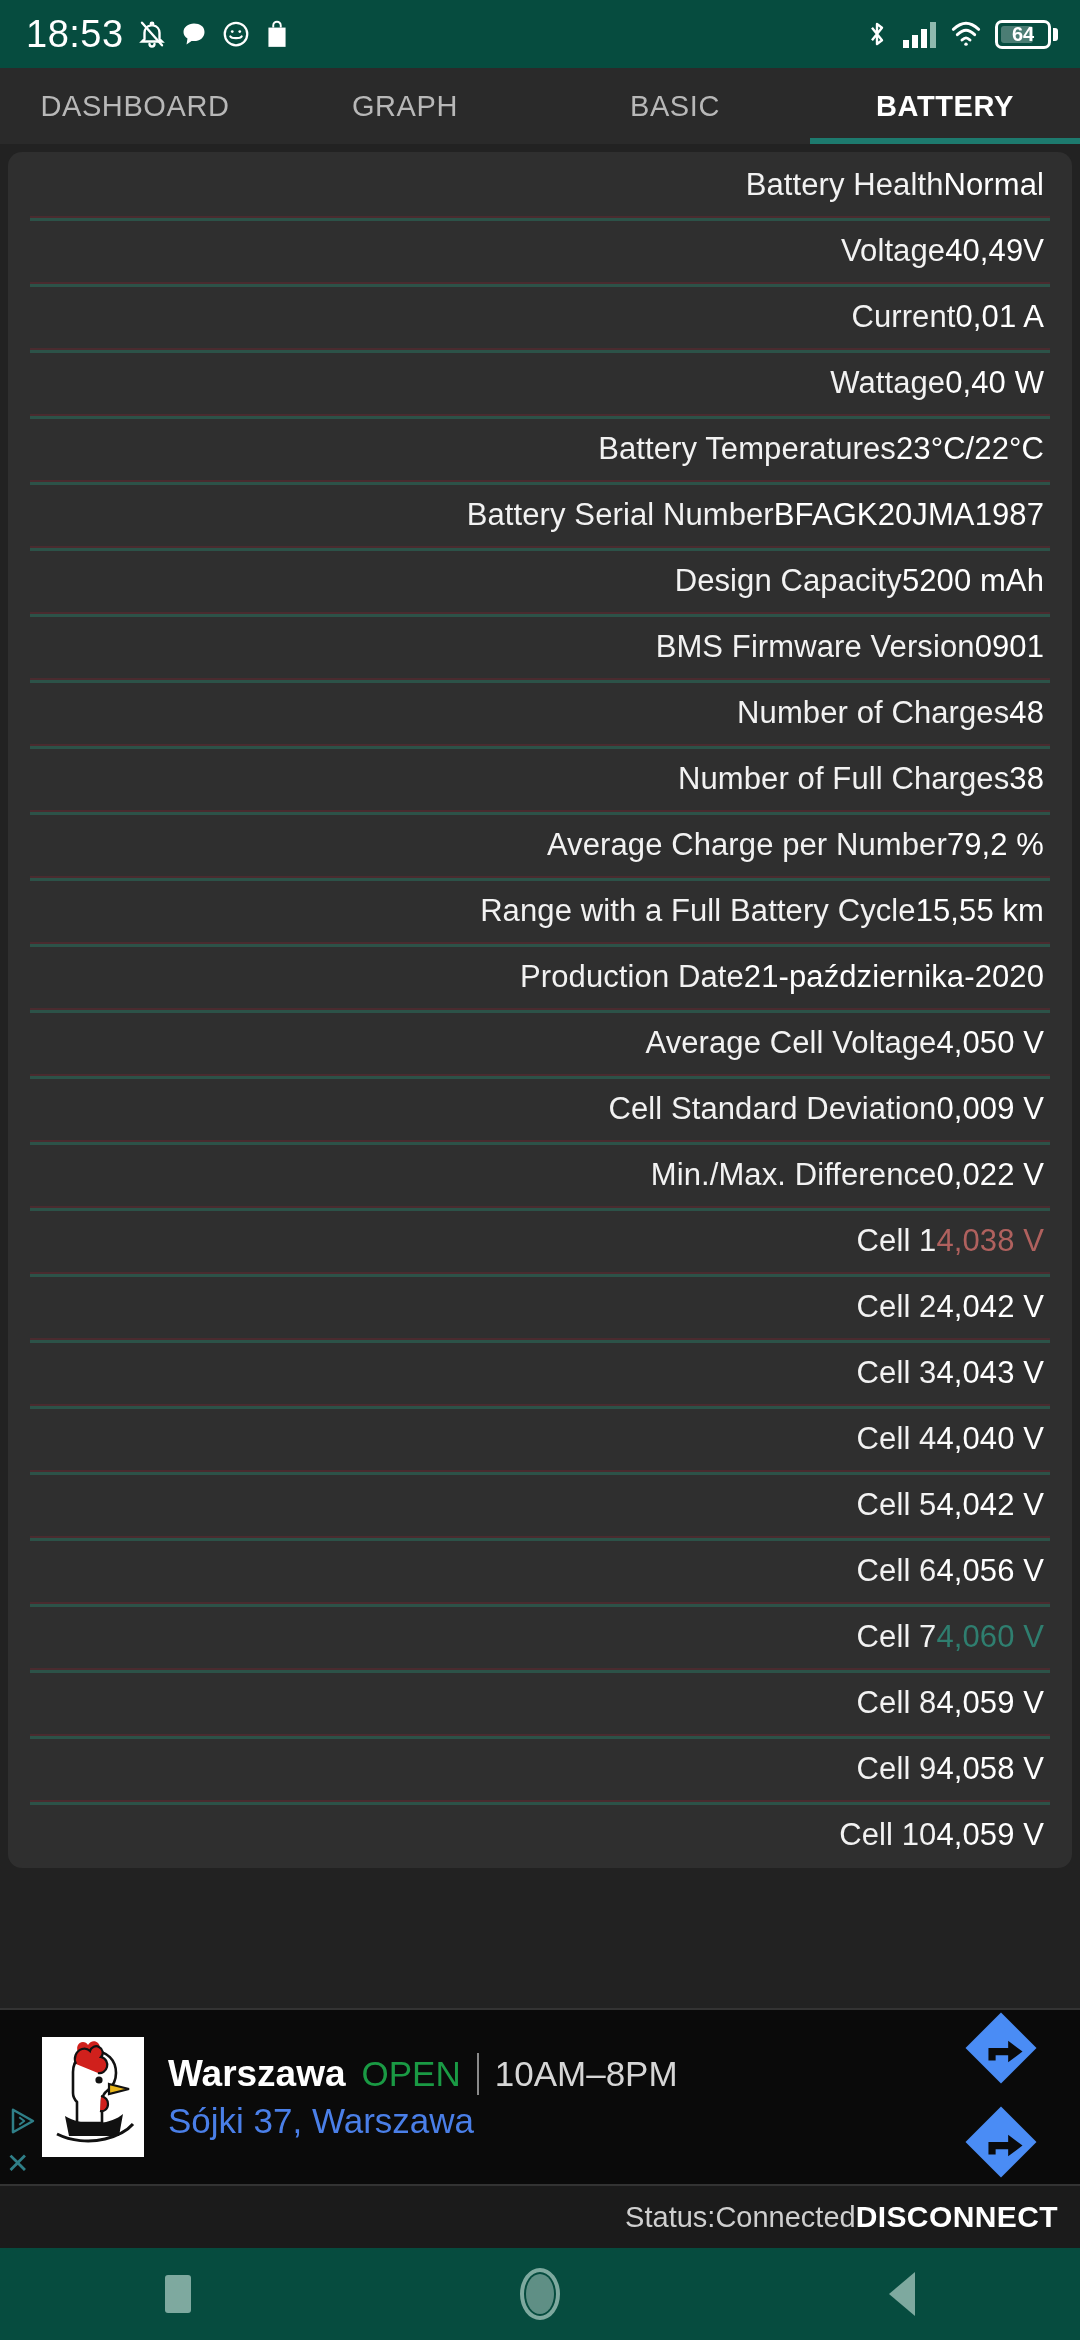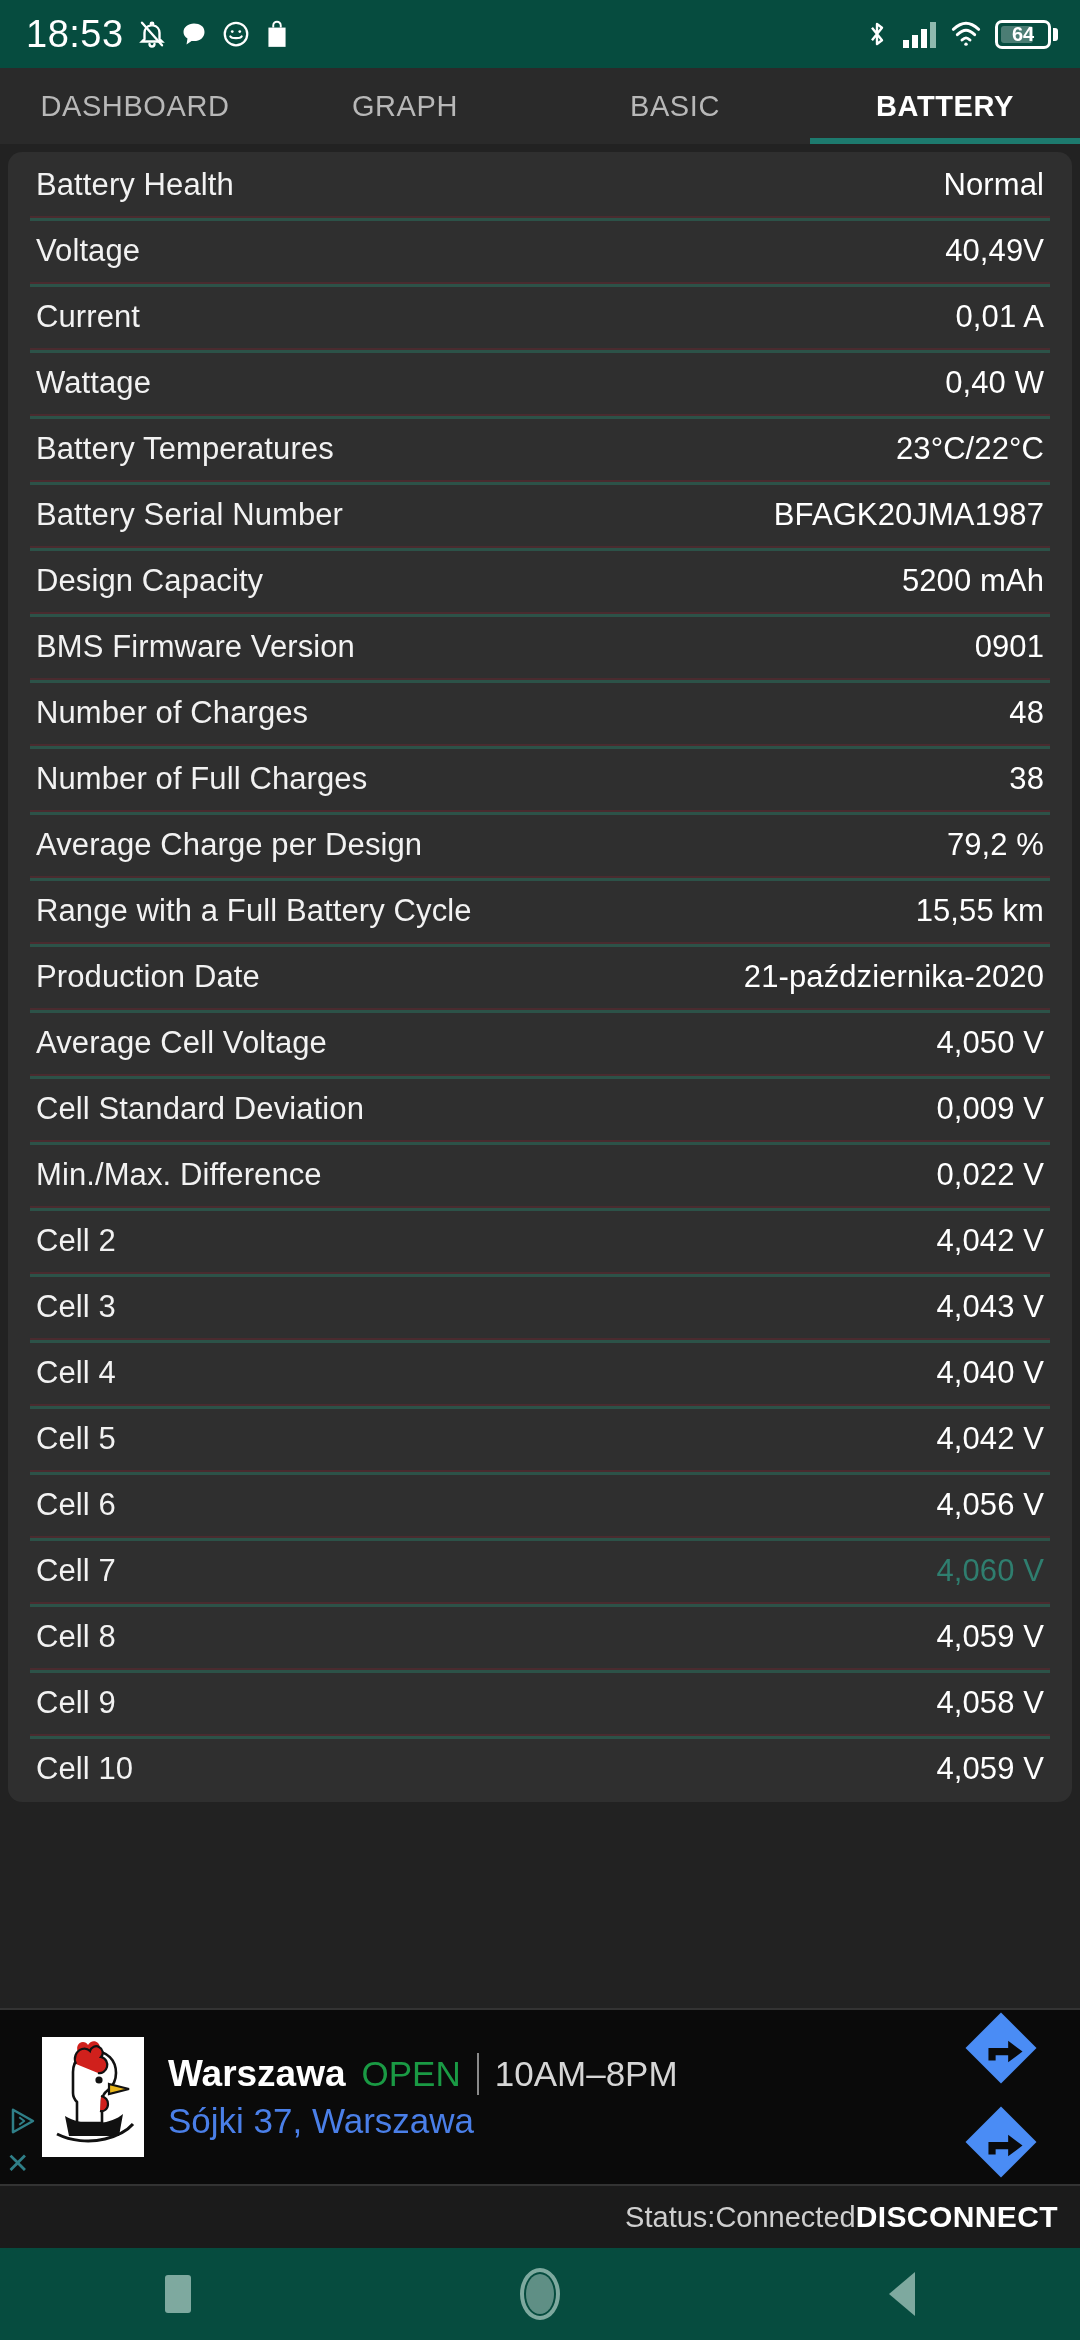--- a/index.html
+++ b/index.html
@@ -46,21 +46,21 @@
     content:""; position:absolute; left:0; right:0; bottom:0; height:6px; background:#1d7a6e;
   }
 
   
   .content { flex:1 1 auto; background:#222222; padding:8px 8px 0 8px; display:flex; flex-direction:column; }
   .card {
     background:#2f2f2f; border-radius:14px;
     overflow:hidden;
   }
   .row {
-    height:66px; display:flex; align-items:center; justify-content:space-between;
+    height:66px; display:flex; align-items:center; justify-content:flex-end;
     padding:0 28px 0 28px; position:relative;
   }
   .row + .row::before {
     content:""; position:absolute; left:22px; right:22px; top:-2px; height:2px; background:#4a2b2f;
   }
   .row + .row::after {
     content:""; position:absolute; left:22px; right:22px; top:0px; height:3px; background:#2c5248;
   }
   .row-label { color:#f2f2f2; font-size:31px; font-weight:400; letter-spacing:.1px; }
   .row-value { color:#ffffff; font-size:31px; font-weight:400; text-align:right; letter-spacing:.1px; }
@@ -240,21 +240,21 @@
         </div>
         <div class="row">
           <span class="row-label">Number of Charges</span>
           <span class="row-value">48</span>
         </div>
         <div class="row">
           <span class="row-label">Number of Full Charges</span>
           <span class="row-value">38</span>
         </div>
         <div class="row">
-          <span class="row-label">Average Charge per Design</span>
+          <span class="row-label">Average Charge per Number</span>
           <span class="row-value">79,2 %</span>
         </div>
         <div class="row">
           <span class="row-label">Range with a Full Battery Cycle</span>
           <span class="row-value">15,55 km</span>
         </div>
         <div class="row">
           <span class="row-label">Production Date</span>
           <span class="row-value">21-października-2020</span>
         </div>
@@ -262,20 +262,24 @@
           <span class="row-label">Average Cell Voltage</span>
           <span class="row-value">4,050 V</span>
         </div>
         <div class="row">
           <span class="row-label">Cell Standard Deviation</span>
           <span class="row-value">0,009 V</span>
         </div>
         <div class="row">
           <span class="row-label">Min./Max. Difference</span>
           <span class="row-value">0,022 V</span>
+        </div>
+        <div class="row">
+          <span class="row-label">Cell 1</span>
+          <span class="row-value low">4,038 V</span>
         </div>
         <div class="row">
           <span class="row-label">Cell 2</span>
           <span class="row-value">4,042 V</span>
         </div>
         <div class="row">
           <span class="row-label">Cell 3</span>
           <span class="row-value">4,043 V</span>
         </div>
         <div class="row">

